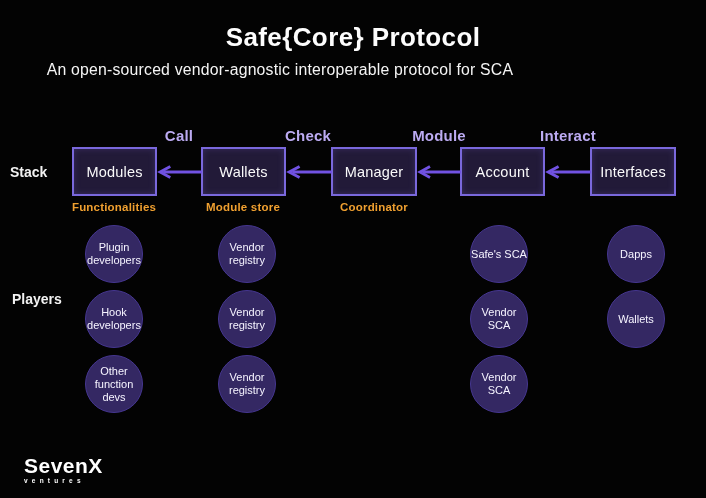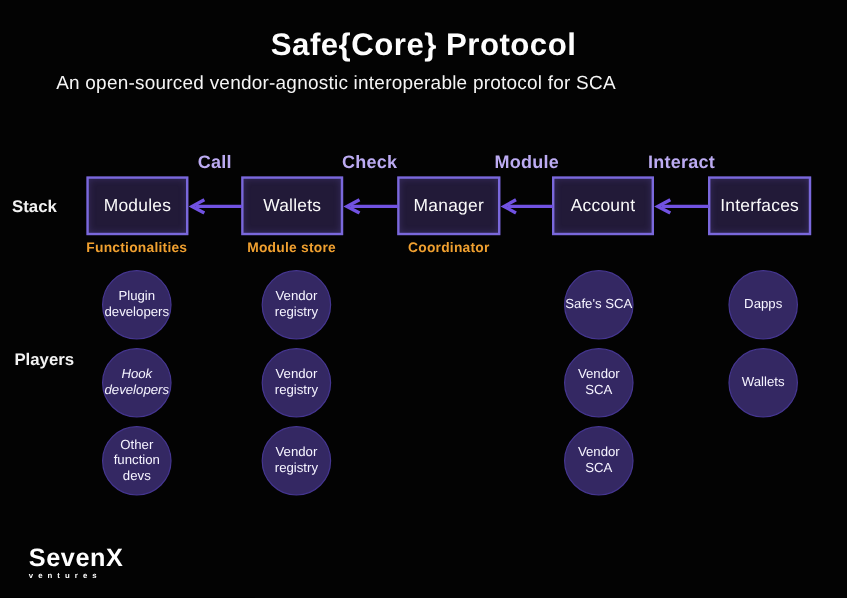--- a/index.html
+++ b/index.html
@@ -112,21 +112,21 @@
     align-items: center;
     justify-content: center;
     text-align: center;
     font-size: 11px;
     line-height: 13px;
     font-weight: 500;
     color: #f6f4ff;
     overflow: visible;
   }
   .circle.c1  { left: 85px;  top: 225px; }
-  .circle.c2  { left: 85px;  top: 290px; font-style: italic; }
+  .circle.c2  { left: 85px;  top: 290px; }
   .circle.c3  { left: 85px;  top: 355px; }
   .circle.c4  { left: 218px; top: 225px; }
   .circle.c5  { left: 218px; top: 290px; }
   .circle.c6  { left: 218px; top: 355px; }
   .circle.c7  { left: 470px; top: 225px; }
   .circle.c8  { left: 470px; top: 290px; }
   .circle.c9  { left: 470px; top: 355px; }
   .circle.c10 { left: 607px; top: 225px; }
   .circle.c11 { left: 607px; top: 290px; }
   .circle span { display: block; width: 62px; }

